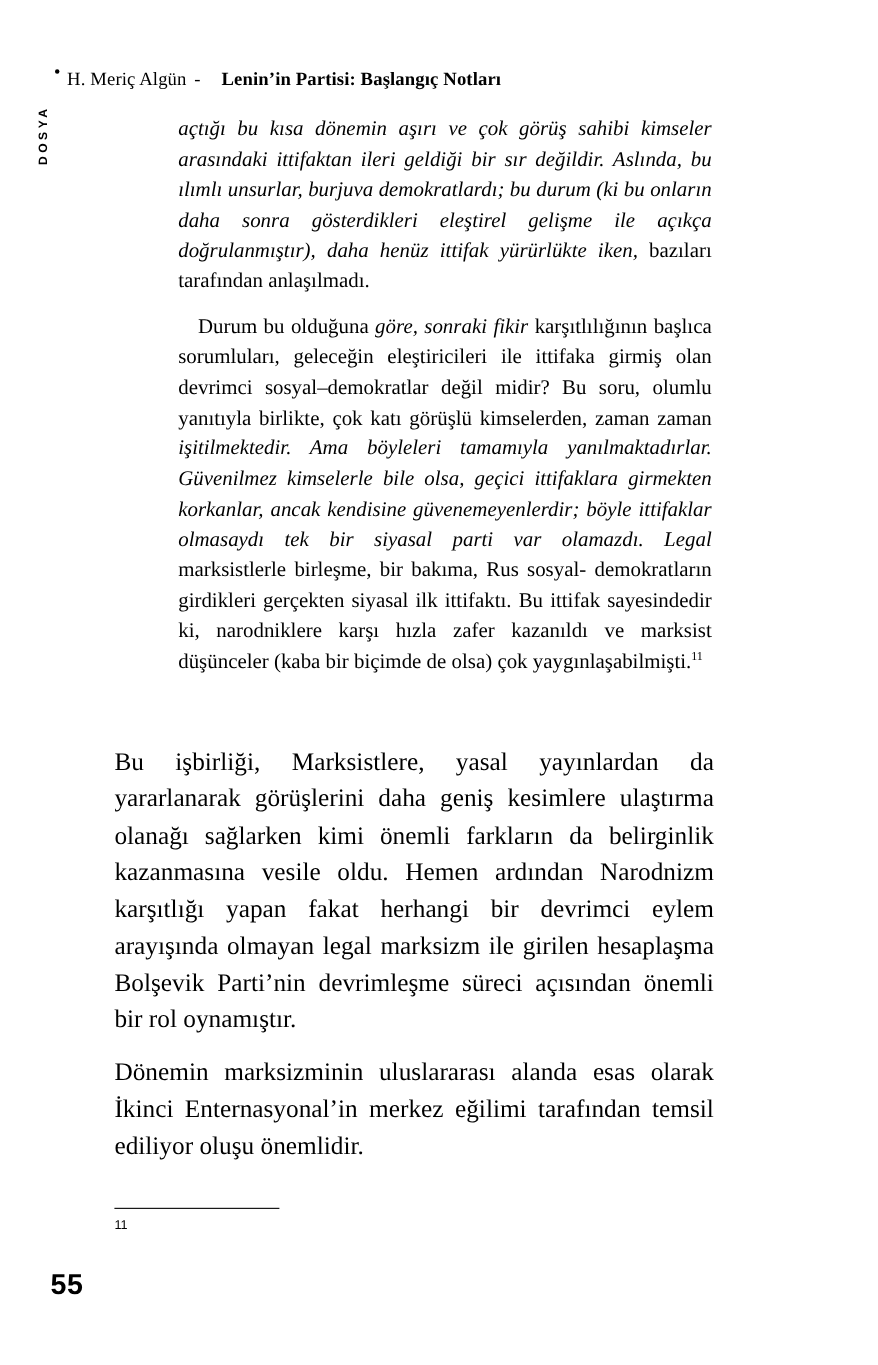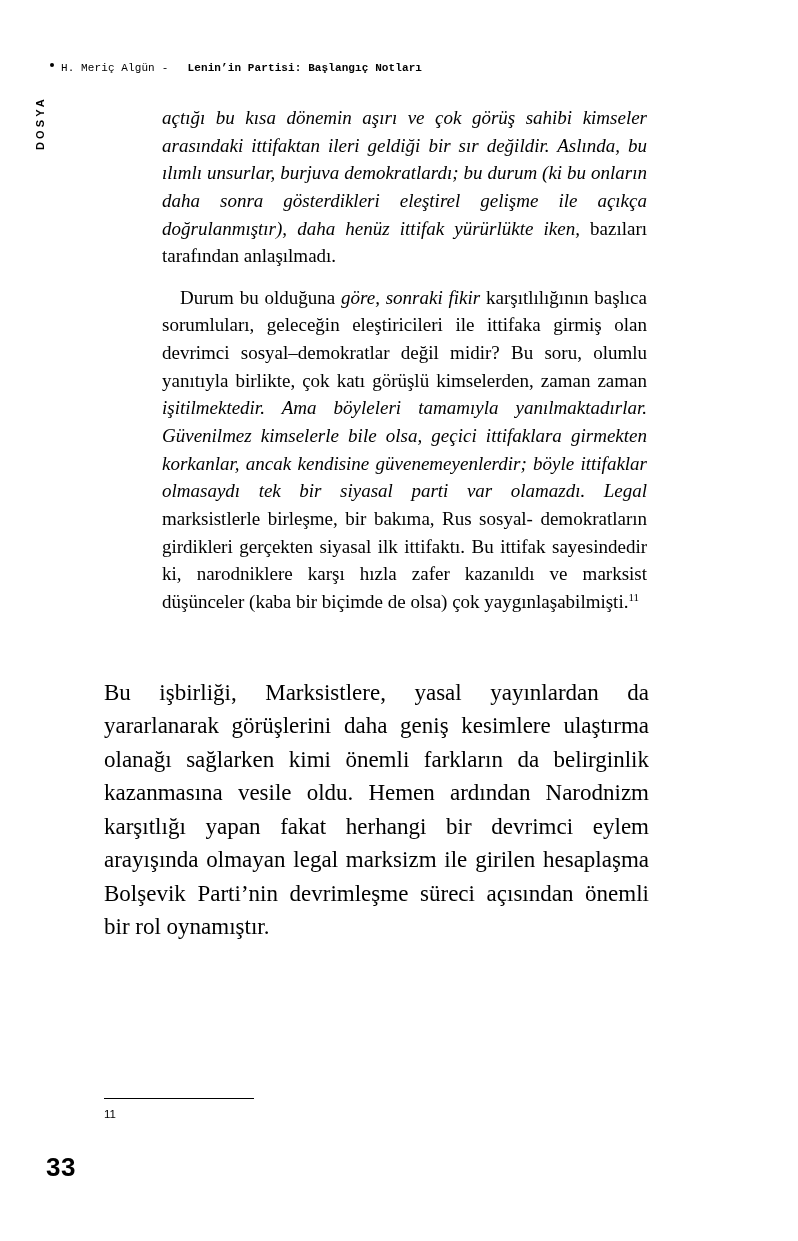--- a/index.html
+++ b/index.html
@@ -21,22 +21,22 @@
   }
 
   
   .running-head {
     position: absolute;
     left: 50px;
     top: 62px;
     display: flex;
     align-items: flex-start;
     gap: 7px;
-    font-family: Liberation Mono, monospace;
-    font-size: 11px;
+    font-family: Liberation Serif, serif;
+    font-size: 17px;
     letter-spacing: 0.1px;
     color: #000;
     white-space: nowrap;
   }
   .running-head .bullet {
     width: 4px;
     height: 4px;
     border-radius: 50%;
     background: #000;
     display: inline-block;
@@ -168,22 +168,23 @@
     <p class="para">
       <span class="it">açtığı bu kısa dönemin aşırı ve çok görüş sahibi kimseler arasındaki ittifaktan ileri geldiği bir sır değildir. Aslında, bu ılımlı unsurlar, burjuva demokratlardı; bu durum (ki bu onların daha sonra gösterdikleri eleştirel gelişme ile açıkça doğrulanmıştır), daha henüz ittifak yürürlükte iken,</span><span> bazıları tarafından anlaşılmadı.</span>
     </p>
     <p class="para">
       <span>Durum bu olduğuna </span><span class="it">göre, sonraki fikir</span><span> karşıtlılığının başlıca sorumluları, geleceğin eleştiricileri ile ittifaka girmiş olan devrimci sosyal–demokratlar değil midir? Bu soru, olumlu yanıtıyla birlikte, çok katı görüşlü kimselerden, zaman zaman </span><span class="it">işitilmektedir. Ama böyleleri tamamıyla yanılmaktadırlar. Güvenilmez kimselerle bile olsa, geçici ittifaklara girmekten korkanlar, ancak kendisine güvenemeyenlerdir; böyle ittifaklar olmasaydı tek bir siyasal parti var olamazdı. Legal</span><span> marksistlerle birleşme, bir bakıma, Rus sosyal- demokratların girdikleri gerçekten siyasal ilk ittifaktı. Bu ittifak sayesindedir ki, narodniklere karşı hızla zafer kazanıldı ve marksist düşünceler (kaba bir biçimde de olsa) çok yaygınlaşabilmişti.</span><sup class="fn">11</sup>
     </p>
   </div>
 
   <div class="main-block">
     <p class="para">Bu işbirliği, Marksistlere, yasal yayınlardan da yararlanarak görüşlerini daha geniş kesimlere ulaştırma olanağı sağlarken kimi önemli farkların da belirginlik kazanmasına vesile oldu. Hemen ardından Narodnizm karşıtlığı yapan fakat herhangi bir devrimci eylem arayışında olmayan legal marksizm ile girilen hesaplaşma Bolşevik Parti’nin devrimleşme süreci açısından önemli bir rol oynamıştır.</p>
+    <p class="para">Dönemin marksizminin uluslararası alanda esas olarak İkinci Enternasyonal’in merkez eğilimi tarafından temsil ediliyor oluşu önemlidir.</p>
   </div>
 
   <div class="footnote-rule"></div>
   <div class="footnote">
     <span class="fn-num">11</span>
   </div>
 
-  <div class="folio">33</div>
+  <div class="folio">55</div>
 
 </div>
 
 </body></html>

